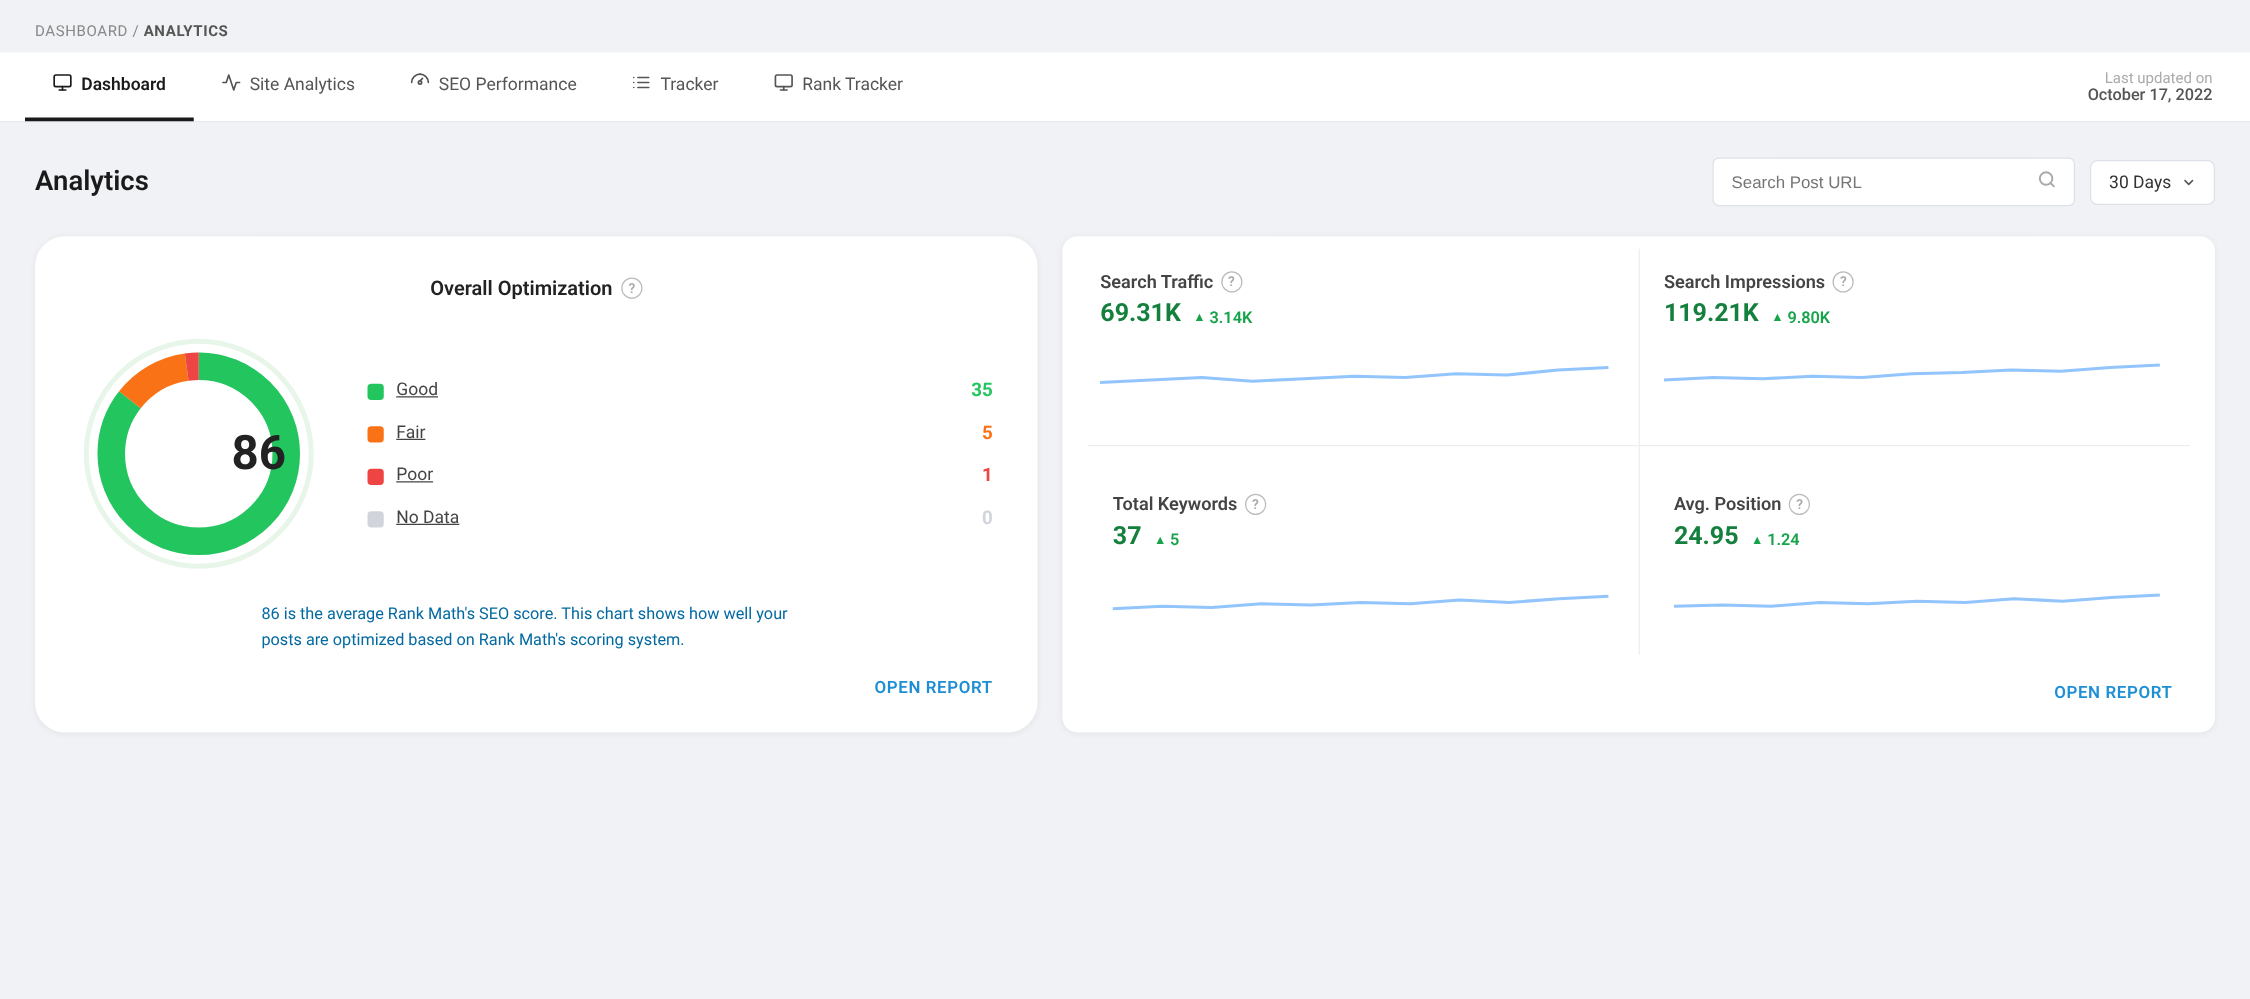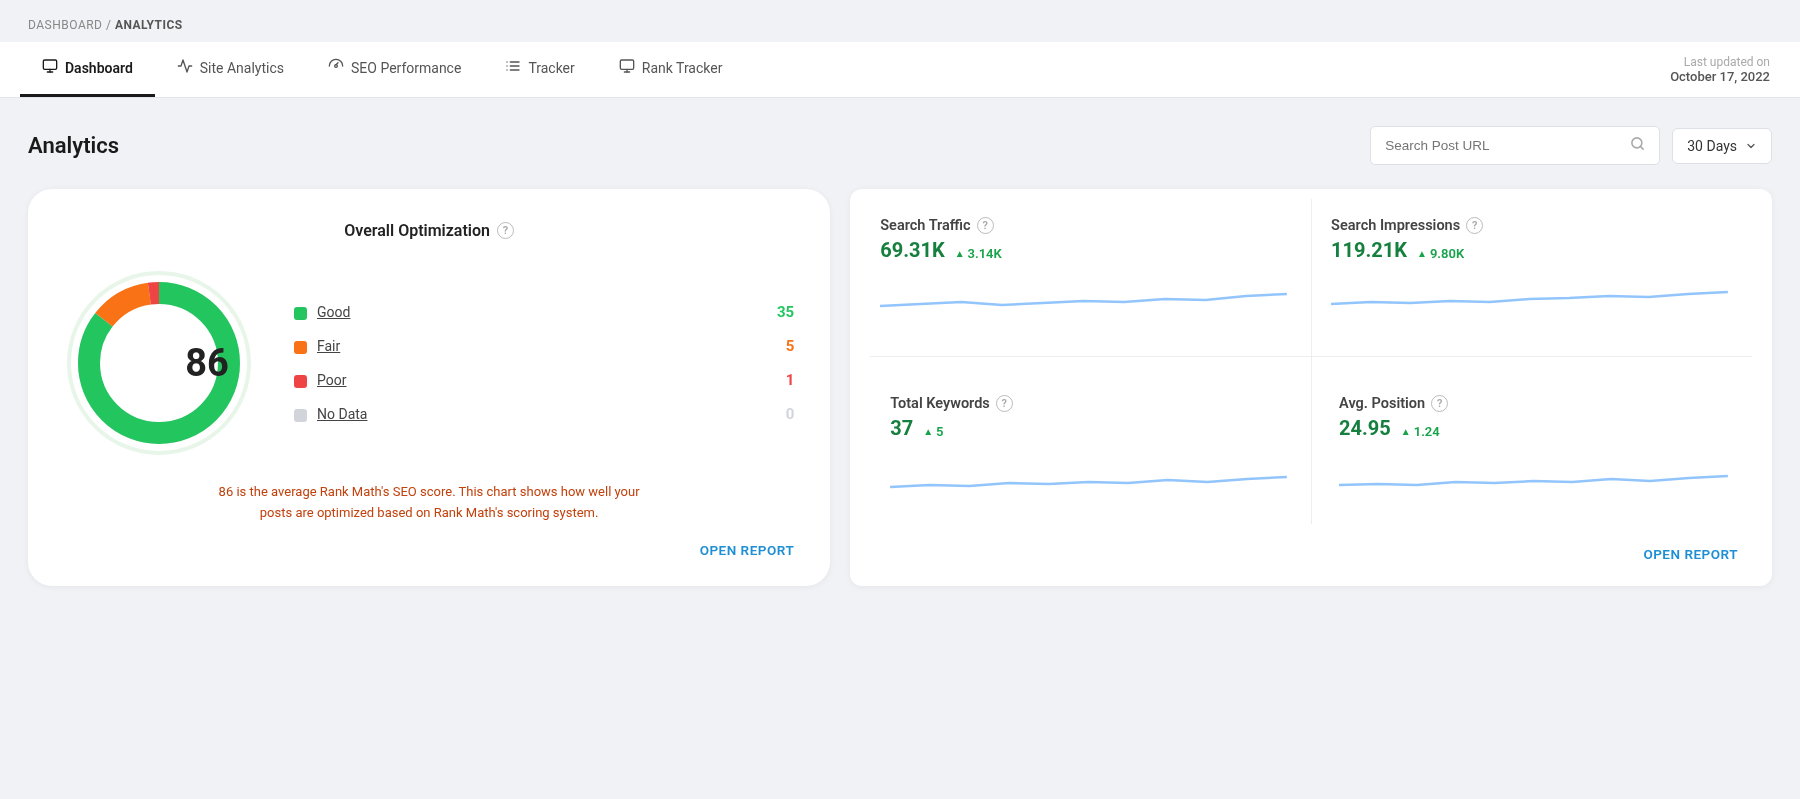--- a/index.html
+++ b/index.html
@@ -223,22 +223,21 @@
       flex-shrink: 0;
     }
     .legend-count {
       font-weight: 700;
       font-size: 15px;
     }
 
     
     .optimization-desc {
       font-size: 13px;
-      color: #c2410c;
-      text-align: center;
+      color: #0369a1;
       line-height: 1.6;
       margin-top: 24px;
       max-width: 440px;
     }
     .open-report-link {
       color: #1e8fd5;
       font-size: 13.5px;
       font-weight: 600;
       text-transform: uppercase;
       letter-spacing: 0.5px;

